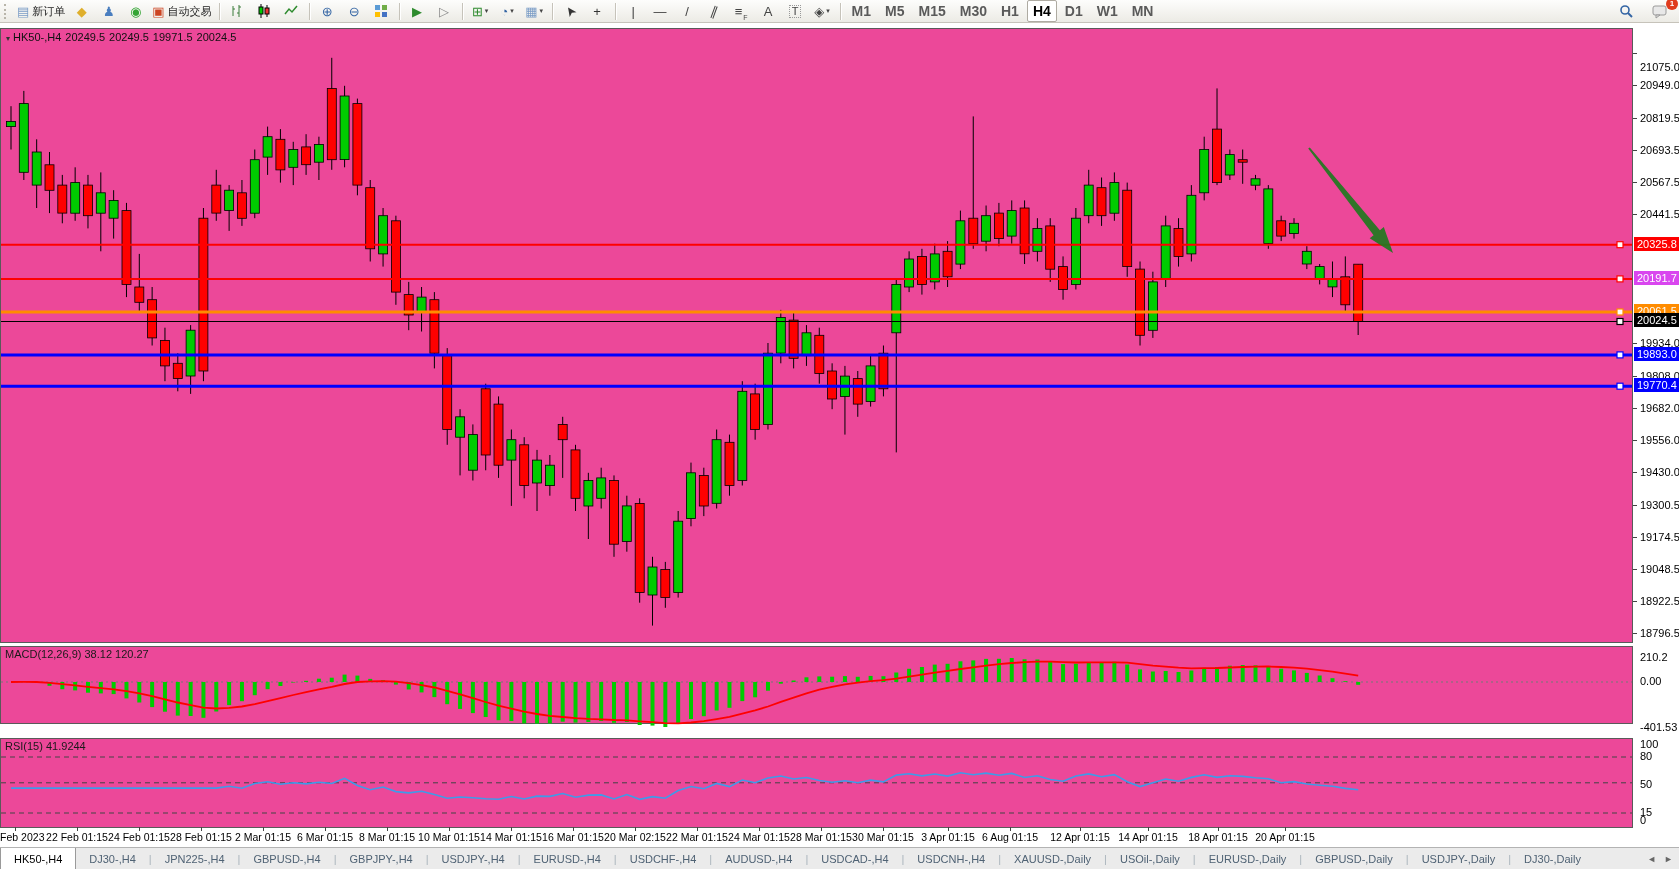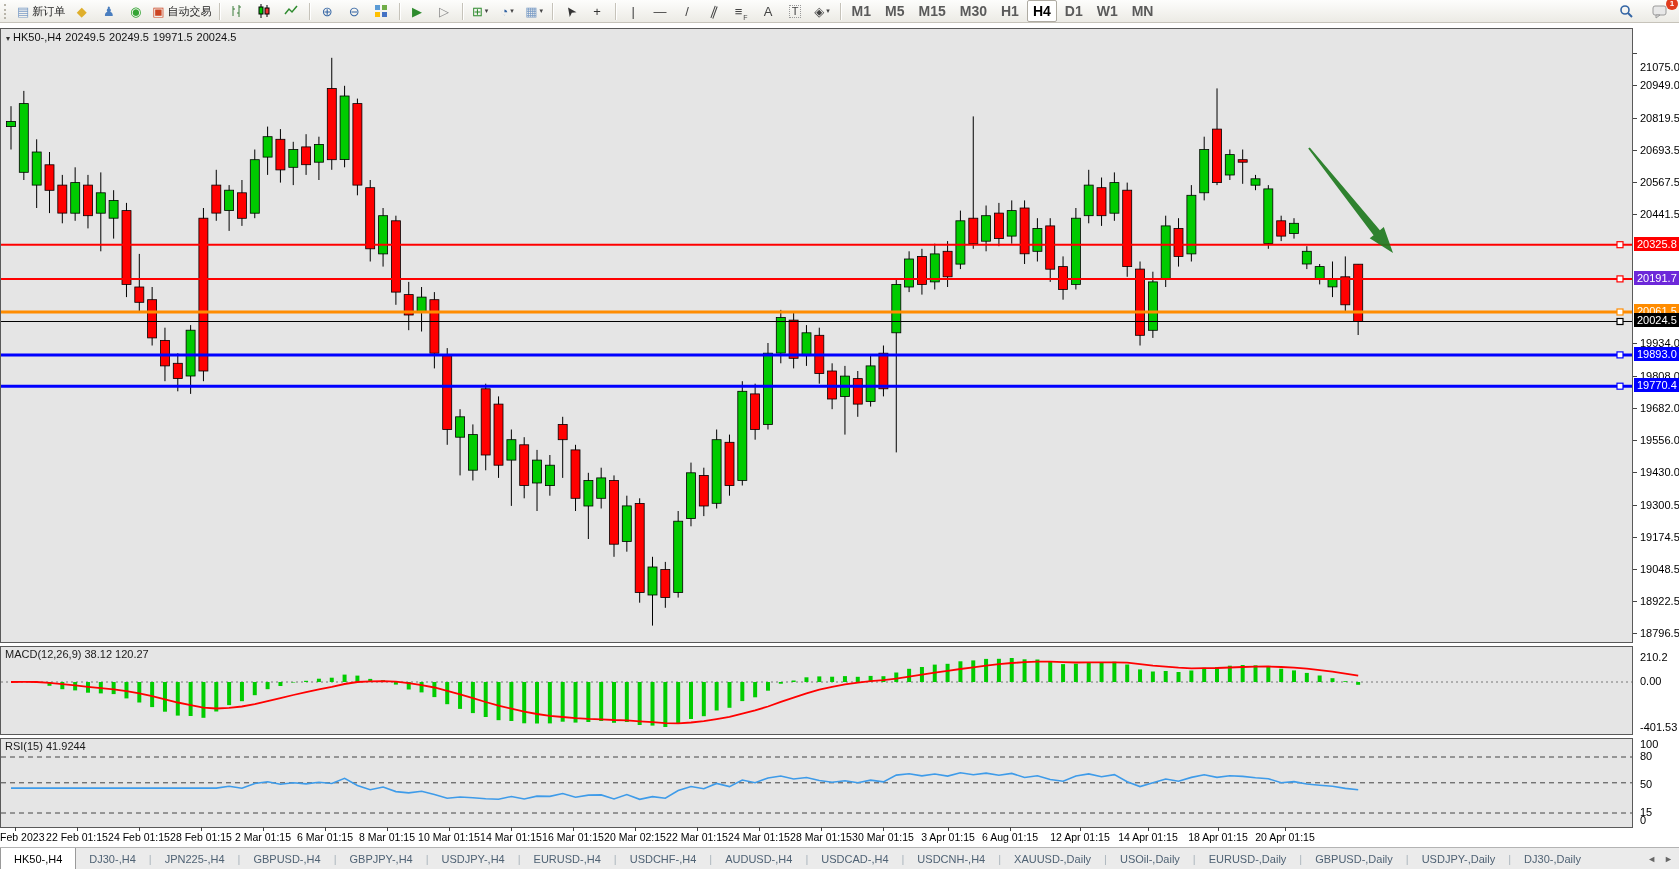--- a/index.html
+++ b/index.html
@@ -11,23 +11,23 @@
   .tbtn{height:20px;min-width:21px;display:flex;align-items:center;justify-content:center;padding:0 2px;border:1px solid transparent;border-radius:2px;}
   .glyph{font-size:13px;line-height:1;display:inline-block;}
   .glyph.sm{font-size:11px;}
   .tlabel{font-size:11px;color:#1d1d1d;margin-left:3px;white-space:nowrap;}
   .dd{font-size:7px;color:#444;margin-left:2px;}
   .tf{font-size:14px;font-weight:bold;color:#5a5a5a;padding:2px 5px;margin:0 1px;border:1px solid transparent;border-radius:2px;}
   .tf.active{background:#fff;border-color:#aeaba2;color:#000;}
   #toolbar-right{position:absolute;right:6px;top:0;height:23px;display:flex;align-items:center;gap:6px;}
   .badge{position:absolute;top:-4px;right:-6px;background:#e03c1e;color:#fff;border-radius:50%;width:12px;height:12px;font-size:8px;font-weight:bold;display:flex;align-items:center;justify-content:center;}
   
-  .pane{position:absolute;left:0;width:1633px;border:1px solid #5a5a5a;box-sizing:border-box;background:#e5e5e5;}
+  .pane{position:absolute;left:0;width:1633px;border:1px solid #5a5a5a;box-sizing:border-box;background:#ec4899;}
   #pane-main{top:28px;height:615px;}
-  #pane-macd{top:646px;height:89px;}
+  #pane-macd{top:646px;height:78px;}
   #pane-rsi{top:738px;height:90px;}
   .pane svg{position:absolute;left:0;top:0;}
   .pane-label{position:absolute;left:4px;top:1px;font-size:11px;color:#1a1a1a;z-index:5;white-space:nowrap;}
   #chart-title{position:absolute;left:5px;top:2px;font-size:11px;color:#111;z-index:6;white-space:nowrap;}
   #chart-title .mk{font-size:8px;color:#333;margin-right:3px;}
   #chart-title span{margin-right:4px;}
   
   #axis-col{position:absolute;left:1633px;top:23px;width:46px;height:824px;background:#fff;}
   .ptick{position:absolute;left:7px;font-size:11px;color:#000;white-space:nowrap;}
   .pdash{position:absolute;left:0;width:4px;height:1px;background:#444;}
@@ -580,21 +580,21 @@
       <div class="ptick" style="top:476px">19300.5</div>
       <div class="pdash" style="top:514px"></div>
       <div class="ptick" style="top:508px">19174.5</div>
       <div class="pdash" style="top:546px"></div>
       <div class="ptick" style="top:540px">19048.5</div>
       <div class="pdash" style="top:578px"></div>
       <div class="ptick" style="top:572px">18922.5</div>
       <div class="pdash" style="top:610px"></div>
       <div class="ptick" style="top:604px">18796.5</div>
       <div class="plabel" style="top:214px;background:#FF0000">20325.8</div>
-      <div class="plabel" style="top:248px;background:#6d28d9">20191.7</div>
+      <div class="plabel" style="top:248px;background:#d946ef">20191.7</div>
       <div class="plabel" style="top:281px;background:#FF8C00">20061.5</div>
       <div class="plabel" style="top:290px;background:#000000">20024.5</div>
       <div class="plabel" style="top:324px;background:#0000FF">19893.0</div>
       <div class="plabel" style="top:355px;background:#0000FF">19770.4</div>
       <div class="ptick" style="top:628px">210.2</div>
       <div class="ptick" style="top:652px">0.00</div>
       <div class="ptick" style="top:698px">-401.53</div>
       <div class="ptick" style="top:715px">100</div>
       <div class="ptick" style="top:727px">80</div>
       <div class="ptick" style="top:755px">50</div>

